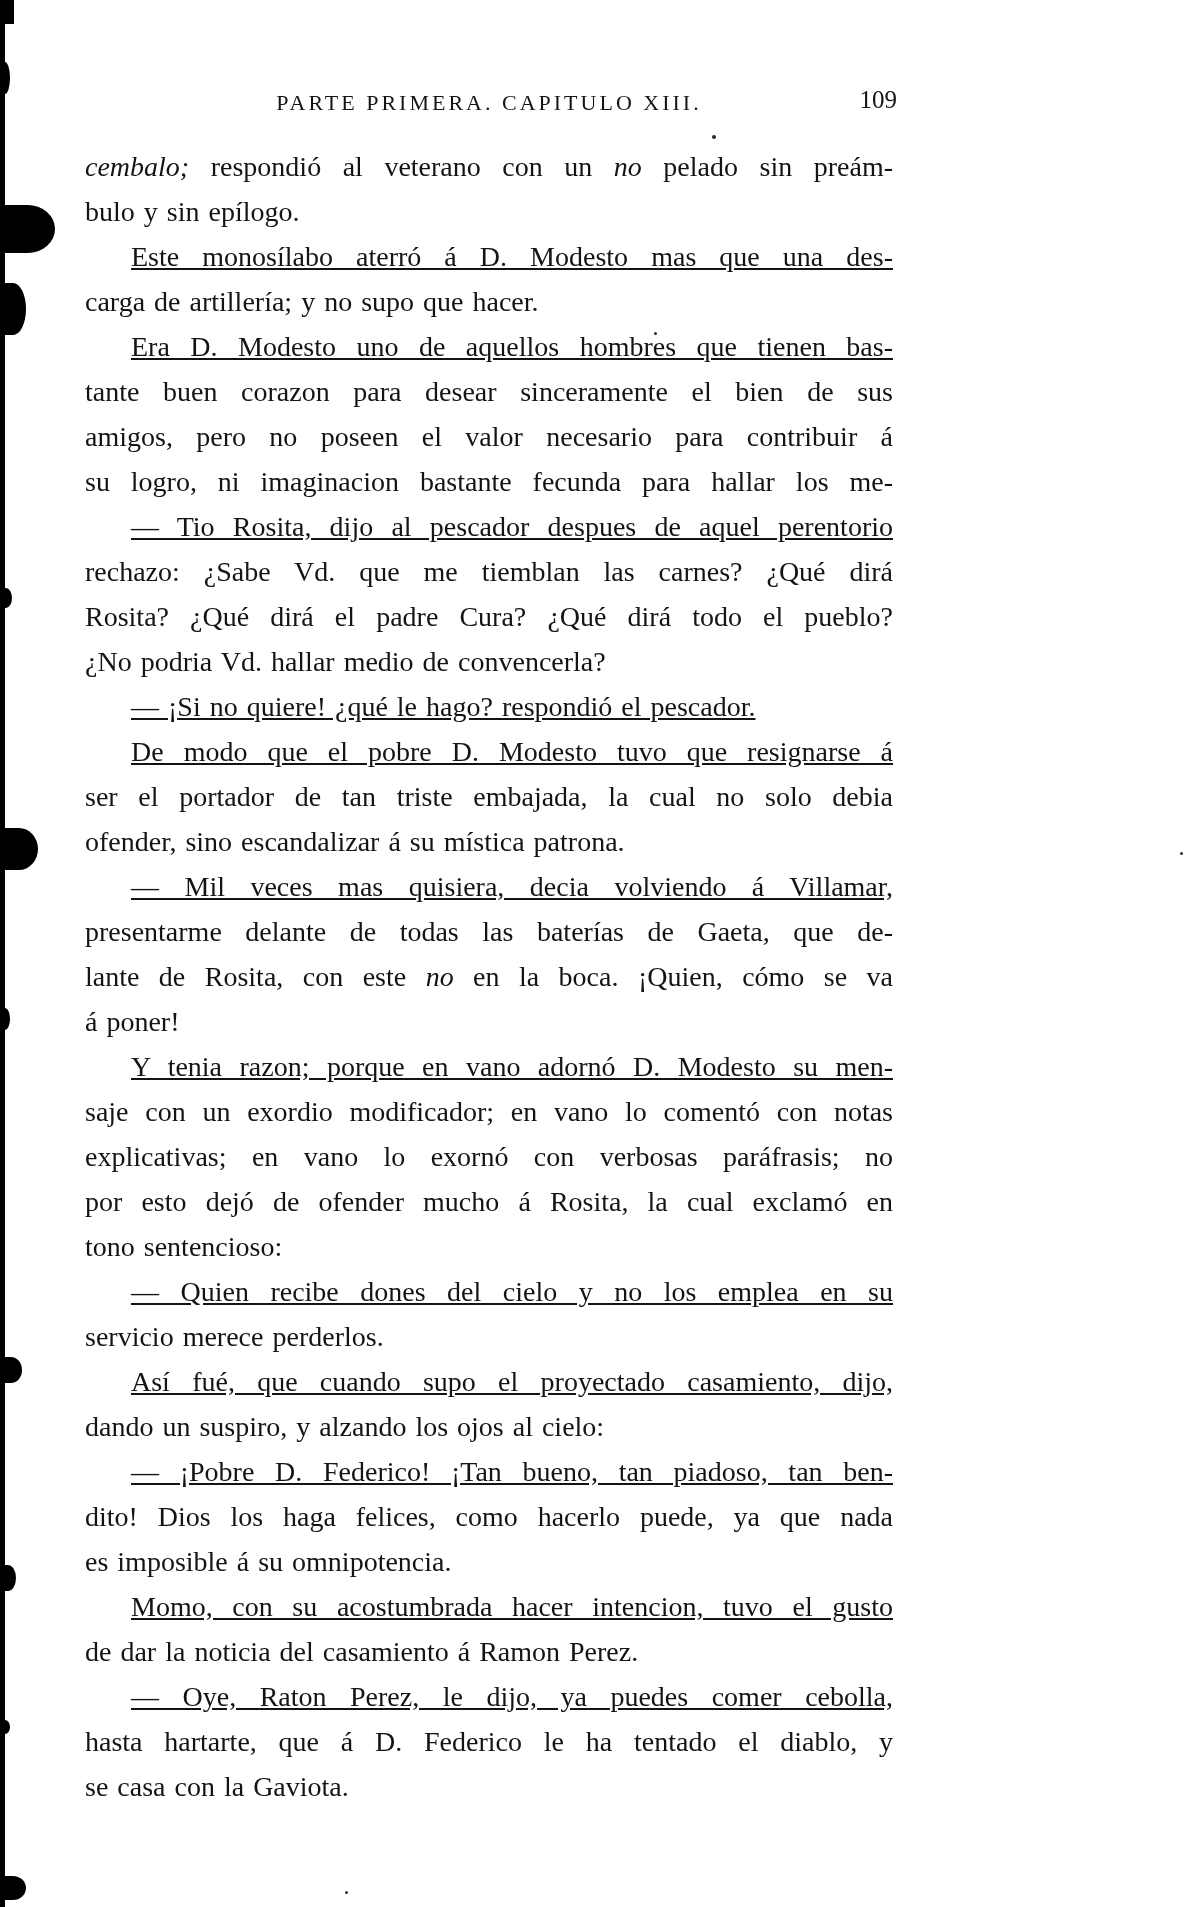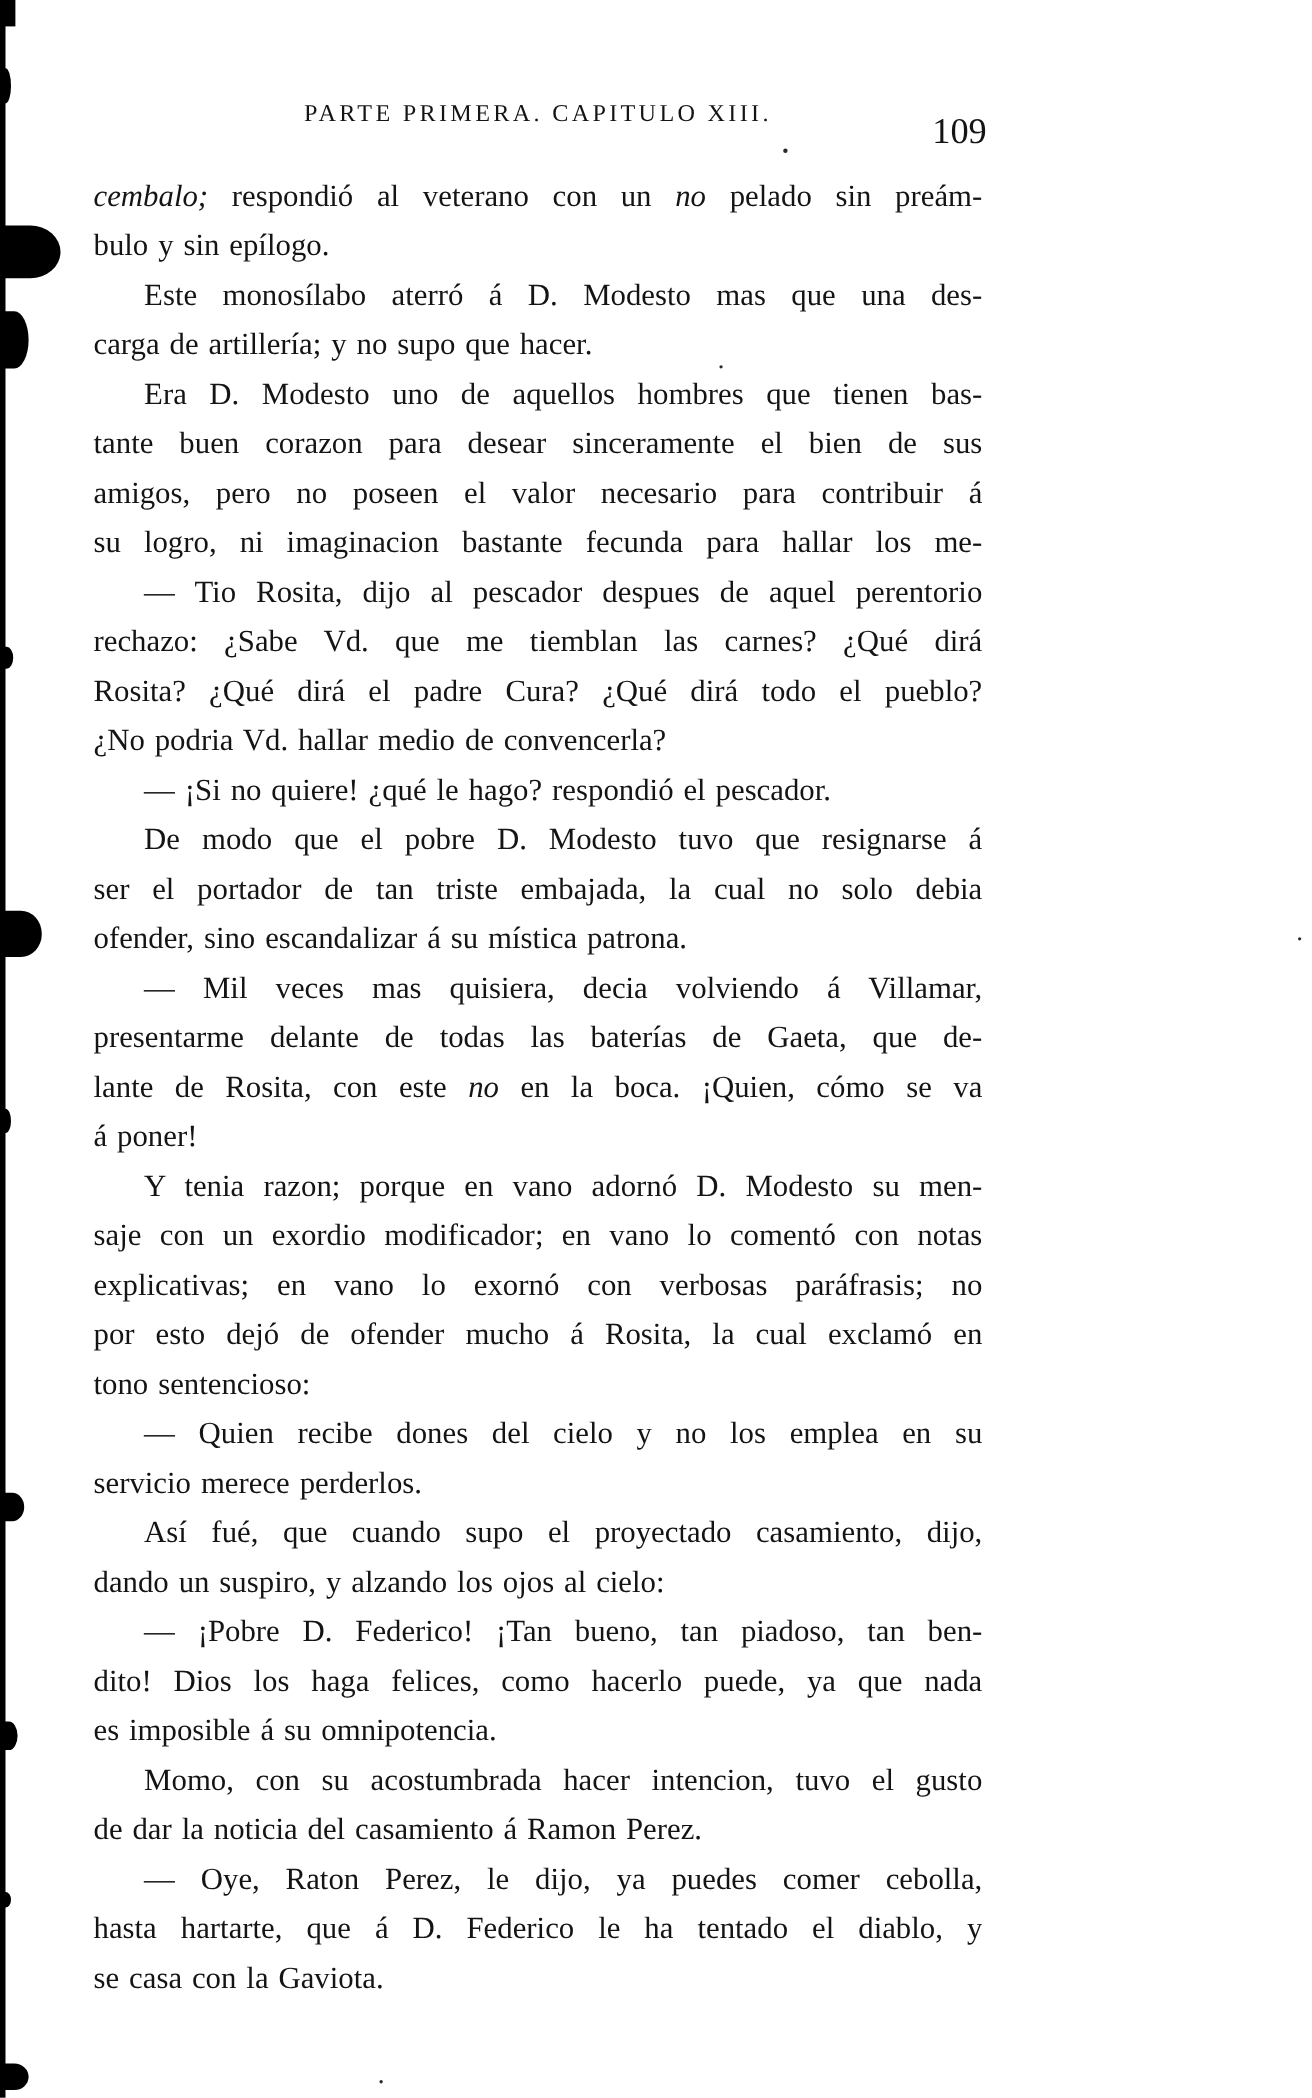--- a/index.html
+++ b/index.html
@@ -24,36 +24,36 @@
     position: absolute;
     left: 0; right: 0;
     text-align: center;
     font-size: 22px;
     letter-spacing: 3px;
     font-weight: normal;
     top: 4px;
   }
   .running-header .folio {
     position: absolute;
-    right: -4px; top: 16px;
-    font-size: 33px;
+    right: -4px; top: 0;
+    font-size: 25px;
   }
-  .page-body { margin-top: 34px; }
+  .page-body { margin-top: 22px; }
   .line {
     height: 45px;
     line-height: 45px;
     font-size: 28px;
     overflow: hidden;
     text-align: left;
     word-spacing: 2px;
     white-space: normal;
   }
   .line.j { text-align: justify; }
   .line.j::after { content: ""; display: inline-block; width: 100%; height: 0; }
-  .line.ind { padding-left: 46px; }
+  .line.ind { padding-left: 46px; text-decoration: underline; }
   .it { font-style: italic; }
 
   
   .edge-strip {
     position: absolute; left: 0; top: 0;
     width: 5px; height: 1907px;
     background: #000;
   }
   .blob { position: absolute; background: #000; border-radius: 0 60% 60% 0; }
   .b1  { left: 0; top: 0;    width: 14px; height: 24px; border-radius: 0; }

